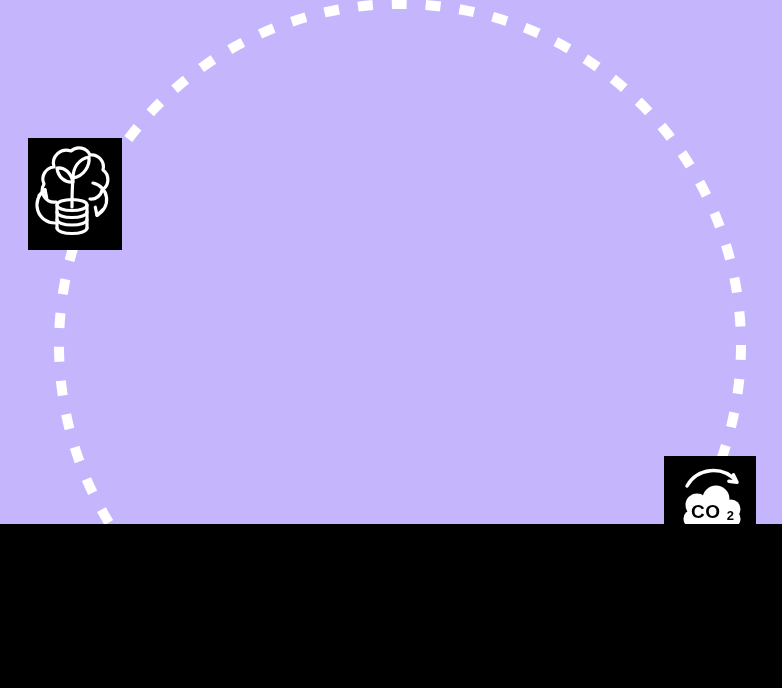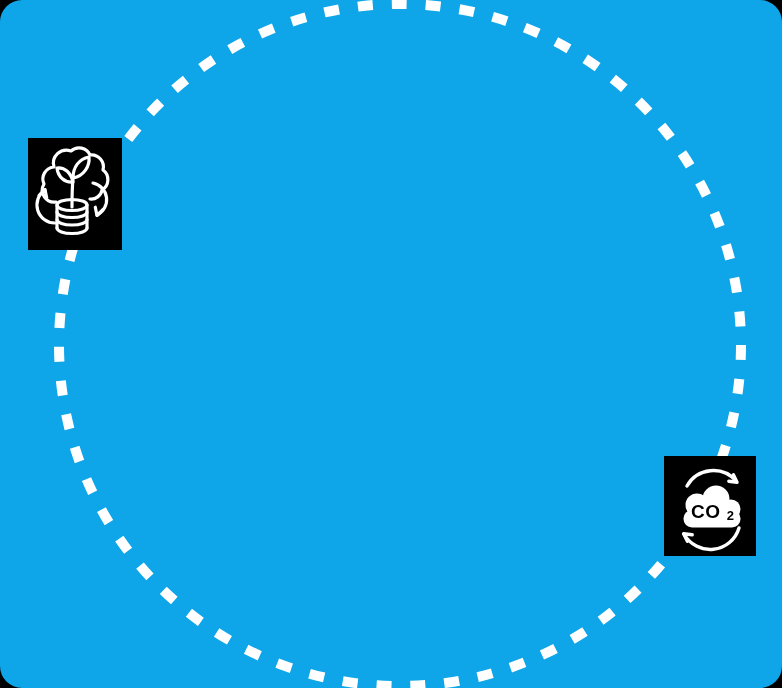--- a/index.html
+++ b/index.html
@@ -4,24 +4,23 @@
 <style>
   html, body {
     margin: 0;
     padding: 0;
     background: #000000;
     font-family: "Liberation Sans", sans-serif;
   }
   .stage {
     position: relative;
     width: 782px;
-    height: 688px;
-    background: #0ea5e9;
+    height: 524px;
+    background: #c4b5fd;
     overflow: hidden;
-    border-radius: 22px;
   }
   .stage svg { display: block; }
   text {
     font-family: "Liberation Sans", sans-serif;
     font-weight: bold;
   }
 </style>
 </head>
 <body>
 

